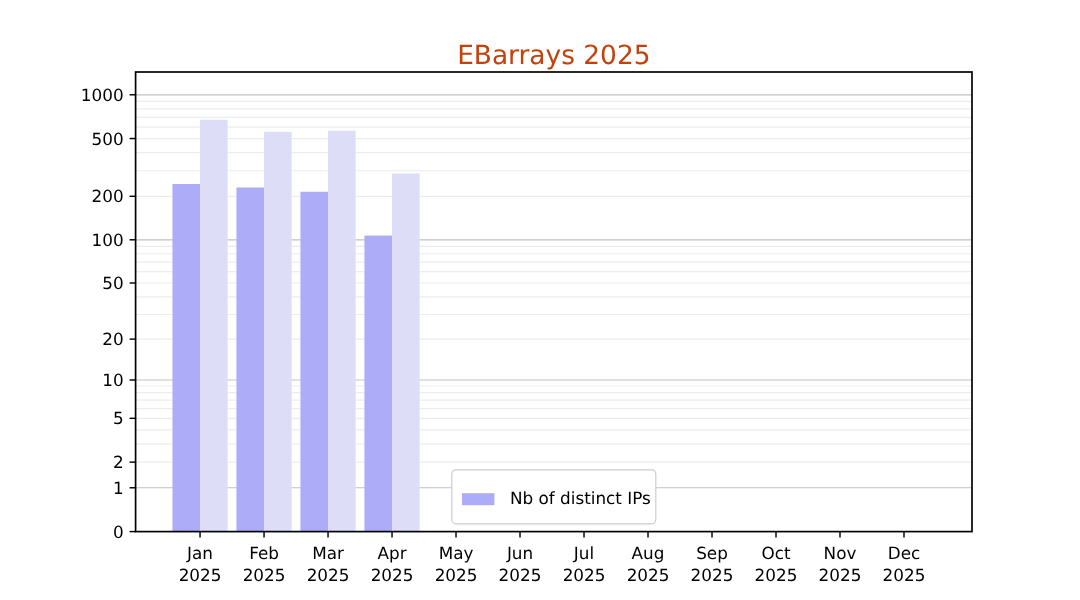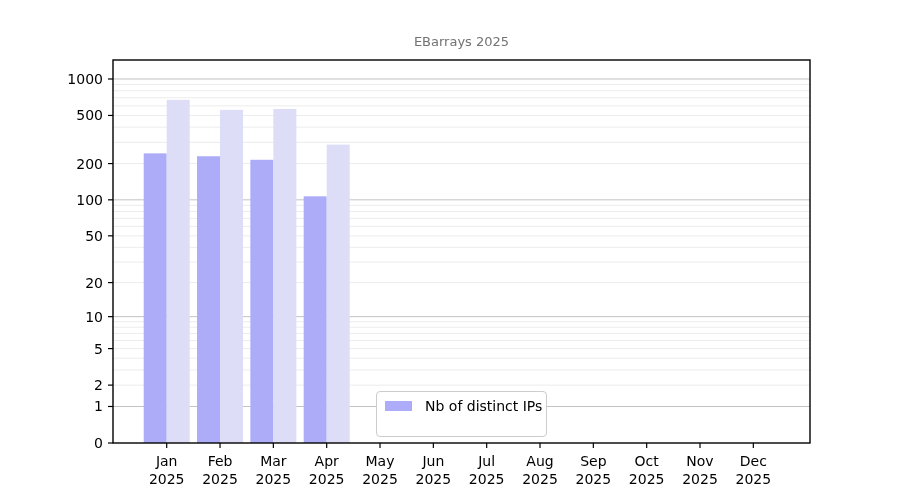--- a/index.html
+++ b/index.html
@@ -16,41 +16,42 @@
     width: 900px;
     height: 500px;
     background: #ffffff;
   }
   .chart-title {
     position: absolute;
     left: 113px;
     top: 34px;
     width: 697px;
     text-align: center;
-    font-size: 13px;
-    color: #737373;
+    font-size: 22px;
+    color: #c2410c;
     white-space: nowrap;
   }
   svg.chart-svg {
     position: absolute;
     left: 0;
     top: 0;
   }
   .legend {
     position: absolute;
     left: 376px;
     top: 391px;
     width: 171px;
     height: 46px;
     box-sizing: border-box;
     background: #ffffff;
     border: 1px solid #cccccc;
     border-radius: 4px;
     padding: 5px 8px 2px 8px;
     display: flex;
+    flex-direction: column;
     justify-content: space-around;
   }
   .legend-row {
     display: flex;
     align-items: center;
     height: 17px;
   }
   .swatch {
     display: inline-block;
     width: 27px;

